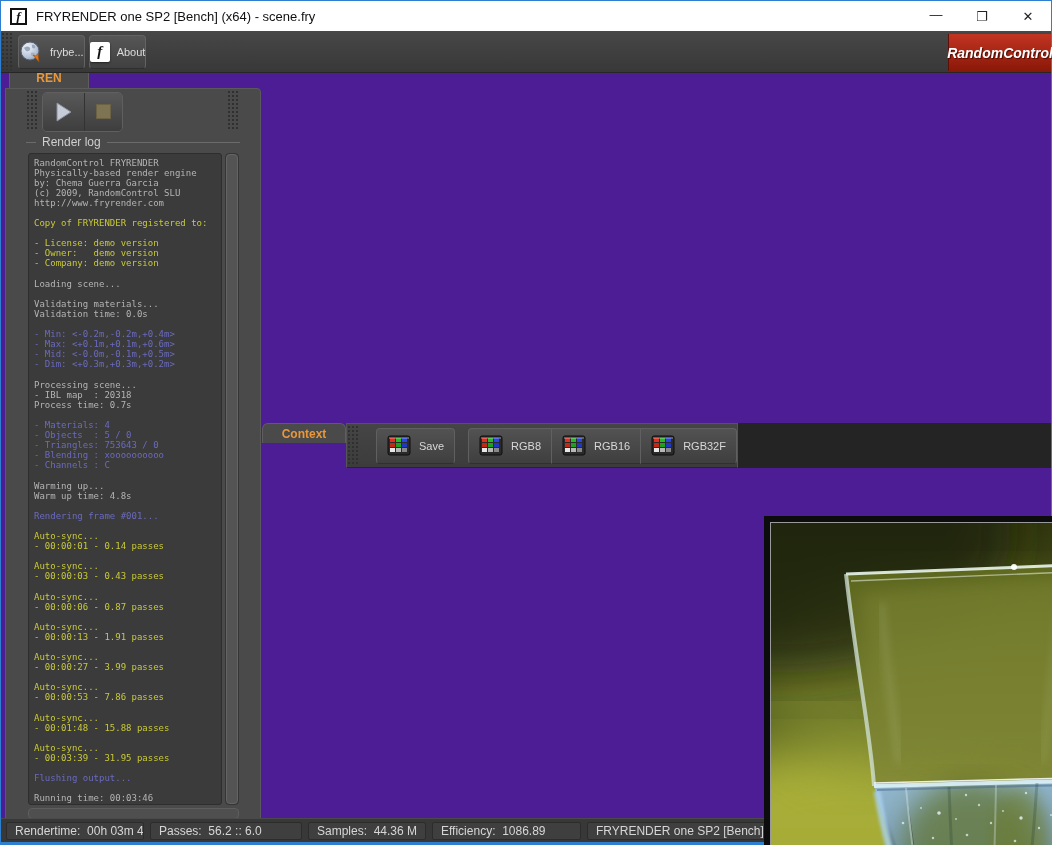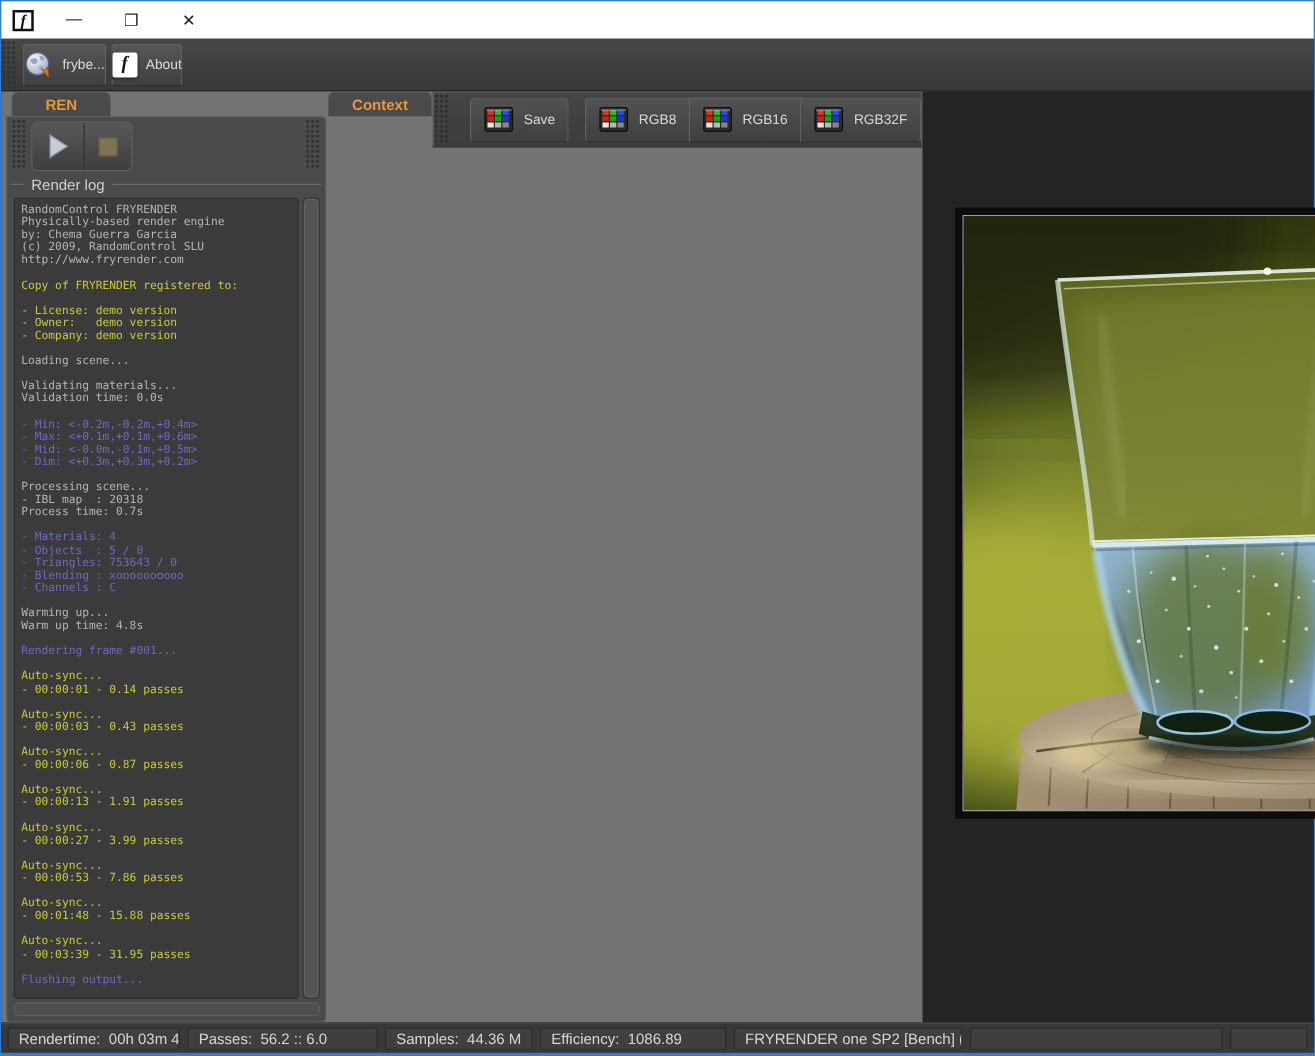--- a/index.html
+++ b/index.html
@@ -29,31 +29,31 @@
             border-radius:4px; color:#dcdcdc; font-size:11px; cursor:default; }
   .ficon { width:20px; height:20px; background:#fff; border-radius:2px; color:#111;
            font-family:"Liberation Serif", serif; font-style:italic; font-weight:bold; font-size:15px;
            display:flex; align-items:center; justify-content:center; box-shadow:0 1px 2px #222; }
   .logo { margin-left:auto; width:103px; height:37px; margin-top:1px; align-self:flex-start; margin-top:3px;
           background:linear-gradient(#c23422,#8a1808); border-left:1px solid #5f1006;
           color:#fff; font-weight:bold; font-style:italic; font-size:14px; letter-spacing:0px;
           display:flex; align-items:center; justify-content:center; text-shadow:1px 1px 1px #4a0c04; }
 
   
-  .main { flex:1; display:flex; background:#737373; min-height:0; }
+  .main { flex:1; display:flex; background:#4c1d95; min-height:0;align-items:center; }
   .col-left { width:260px; flex:0 0 auto; display:flex; flex-direction:column; padding-left:4px; }
   .col-right { flex:1; display:flex; flex-direction:row; min-width:0; }
 
   .tab { width:80px; height:20px; margin-left:4px; background:#4a4a4a; border:1px solid #5e5e5e; border-bottom:none;
          border-radius:6px 6px 0 0; color:#e8973b; font-size:12px; font-weight:bold;
          display:flex; align-items:center; justify-content:center; }
   .tab.ctx { width:84px; margin-left:1px; }
 
   .panel-left { flex:1; background:#4a4a4a; border:1px solid #5a5a5a; border-radius:0 4px 4px 4px;
-                display:flex; flex-direction:column; min-height:0; padding:0 3px; }
+                display:flex; flex-direction:column; min-height:0; padding:0 20px; }
   .transport { height:46px; display:flex; align-items:center; flex:0 0 auto; }
   .btn-group { display:flex; margin-left:3px; border:1px solid #5f5f5f; border-radius:5px; overflow:hidden; }
   .t-btn { width:41px; height:38px; background:linear-gradient(#585858,#3e3e3e);
            display:flex; align-items:center; justify-content:center; }
   .t-btn + .t-btn { border-left:1px solid #333; width:38px; }
   .stop-sq { width:15px; height:15px; background:#7e7352; border:1px solid #6b6144; }
 
   .group-label { display:flex; align-items:center; height:15px; color:#cfcfcf; font-size:12px; flex:0 0 auto; }
   .group-label::before { content:""; width:10px; border-top:1px solid #6b6b6b; margin-right:6px; }
   .group-label::after { content:""; flex:1; border-top:1px solid #6b6b6b; margin-left:6px; }
@@ -110,20 +110,21 @@
         <rect x="15" y="13" width="5" height="4" fill="#888888"></rect>
       <rect x="2" y="2" width="20" height="2" fill="#ffffff" opacity="0.25"></rect>
     </g>
   </defs>
 </svg>
 
 <div class="window">
 
   <div class="titlebar">
     <span class="app-icon">f</span>
+    <span class="title-text">FRYRENDER one SP2 [Bench] (x64) - scene.fry</span>
     <div class="win-controls">
       <div class="win-btn min">
           <span>—</span>
         </div>
       <div class="win-btn">
           <span>❐</span>
         </div>
       <div class="win-btn">
           <span>✕</span>
         </div>
@@ -146,20 +147,21 @@
         <path d="M13,5 C15,4 17,6 16,8 C15,9 13,8 13,7 Z" fill="#9aa6ba"></path>
         <path d="M12,13 C14,12 17,13 16,15 C15,17 12,16 12,15 Z" fill="#a4b0c2"></path>
         <path d="M20,22 L14,15 L16.5,16 L19,13.5 Z" fill="#e07818" stroke="#a04c08" stroke-width="0.6"></path>
       </svg>
       <span>frybe...</span>
     </div>
     <div class="tb-btn">
       <span class="ficon">f</span>
       <span>About</span>
     </div>
+    <div class="logo">RandomControl</div>
   </div>
 
   <div class="main">
 
     <div class="col-left">
       <div class="tab">
           <span>REN</span>
         </div>
       <div class="panel-left">
         <div class="transport">

